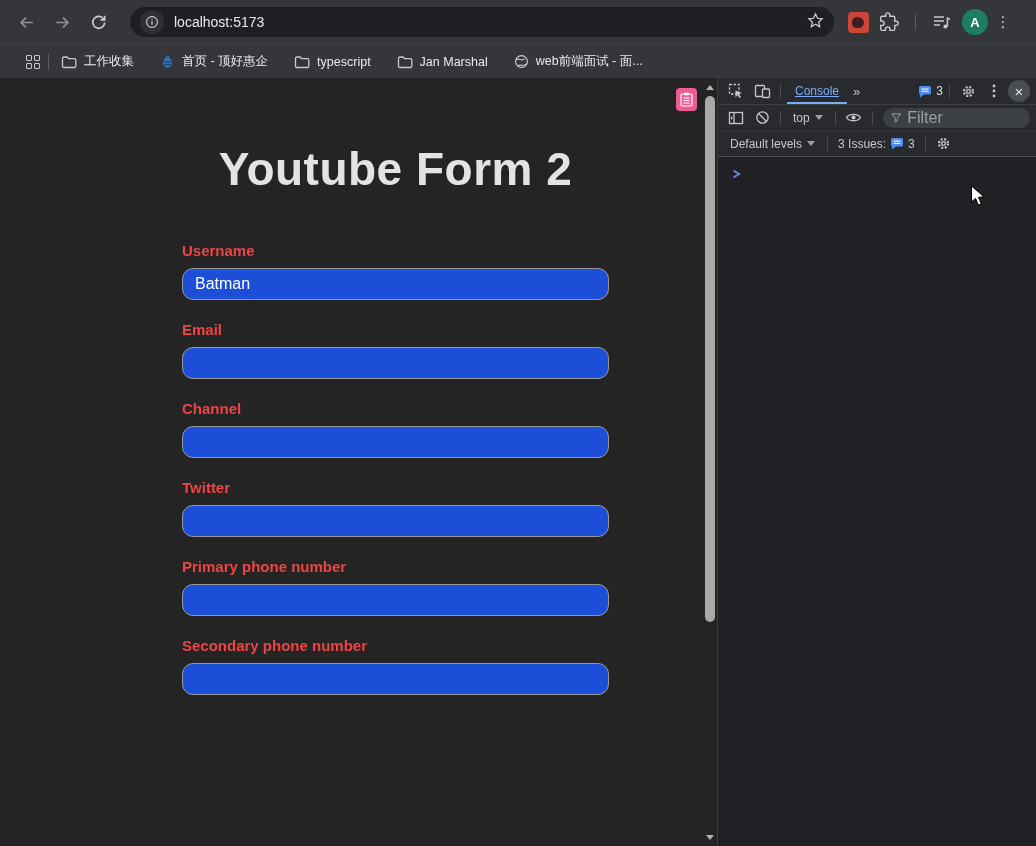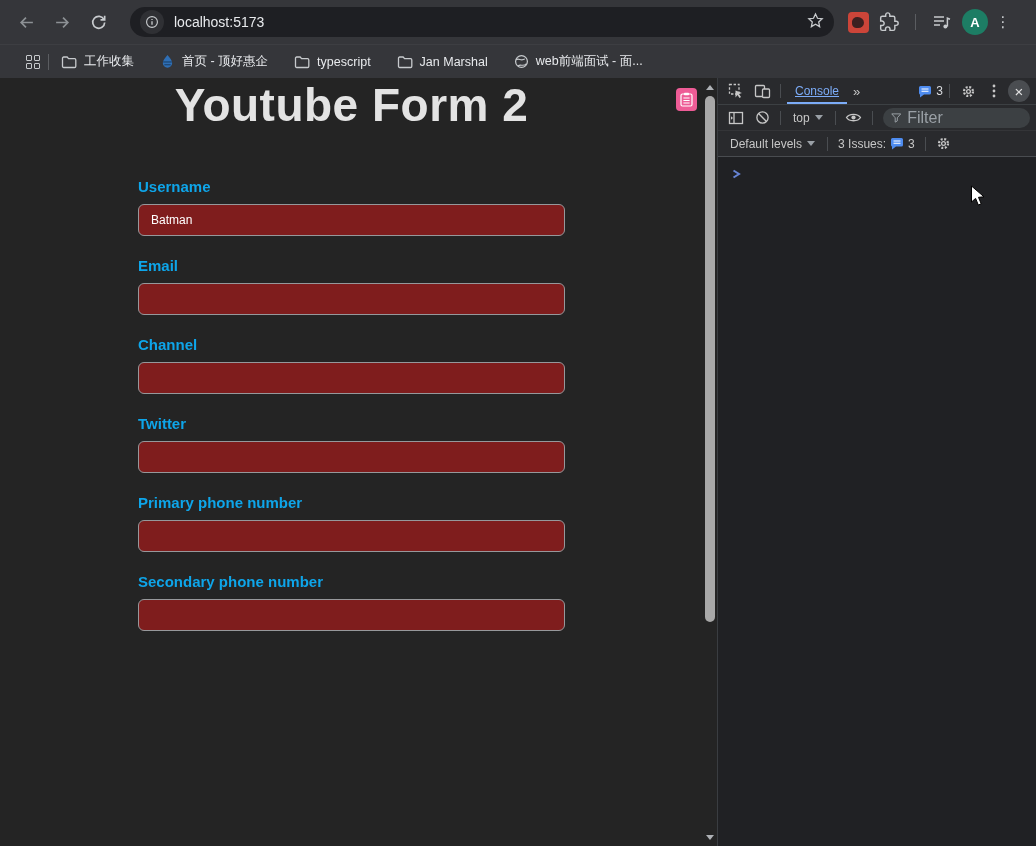--- a/index.html
+++ b/index.html
@@ -27,25 +27,25 @@
   .bm-divider{width:1px; height:16px; background:#5b5d61; margin:0 12px 0 8px;}
   .bm-item{display:flex; align-items:center; gap:7px; margin-right:26px; color:#e8eaed; font-size:12.5px;}
   .apps-grid{display:grid; grid-template-columns:6px 6px; grid-gap:2px;}
   .apps-grid span{width:6px; height:6px; border:1.4px solid #c7cacd; border-radius:1px;}
 
   
   .content{display:flex; height:768px; background:#242424;}
 
   .page{position:relative; width:703px; height:100%; overflow:hidden;}
   .badge{position:absolute; left:676px; top:10px; width:21px; height:23px; border-radius:4px; background:var(--badge-pink); display:flex; align-items:center; justify-content:center;}
-  .page-inner{}
+  .page-inner{padding-top:64px;margin-left:44px;}
   .page h1{width:427px; margin:0 0 46px 138px; text-align:center; font-size:46px; font-weight:800; color:#e3e3e3; letter-spacing:.5px;}
   .field{width:427px; margin:0 0 21px 138px;}
-  .field label{display:block; color:#0ea5e9; font-size:15px; font-weight:700; margin-bottom:9px;}
-  .field input{width:100%; height:32px; background:#7f1d1d; border:1px solid #96989b; border-radius:6px; color:#fff; font-size:12px; padding:0 12px; font-family:inherit; outline:none;}
+  .field label{display:block; color:#ef4444; font-size:15px; font-weight:700; margin-bottom:9px;}
+  .field input{width:100%; height:32px; background:#1d4ed8; border:1px solid #96989b; border-radius:11px; color:#fff; font-size:16px; padding:0 12px; font-family:inherit; outline:none;}
 
   .page-scrollbar{width:14px; background:#242424; position:relative; flex:none;}
   .sb-arrow{position:absolute; left:0; width:14px; height:14px; display:flex; align-items:center; justify-content:center;}
   .sb-arrow.up{top:2px;} .sb-arrow.down{bottom:2px;}
   .sb-arrow i{display:block; width:0; height:0; border-left:4px solid transparent; border-right:4px solid transparent;}
   .sb-arrow.up i{border-bottom:5px solid #aeb1b5;}
   .sb-arrow.down i{border-top:5px solid #aeb1b5;}
   .sb-thumb{position:absolute; left:2px; top:18px; width:10px; height:526px; border-radius:5px; background:#a8a8a8;}
 
   

